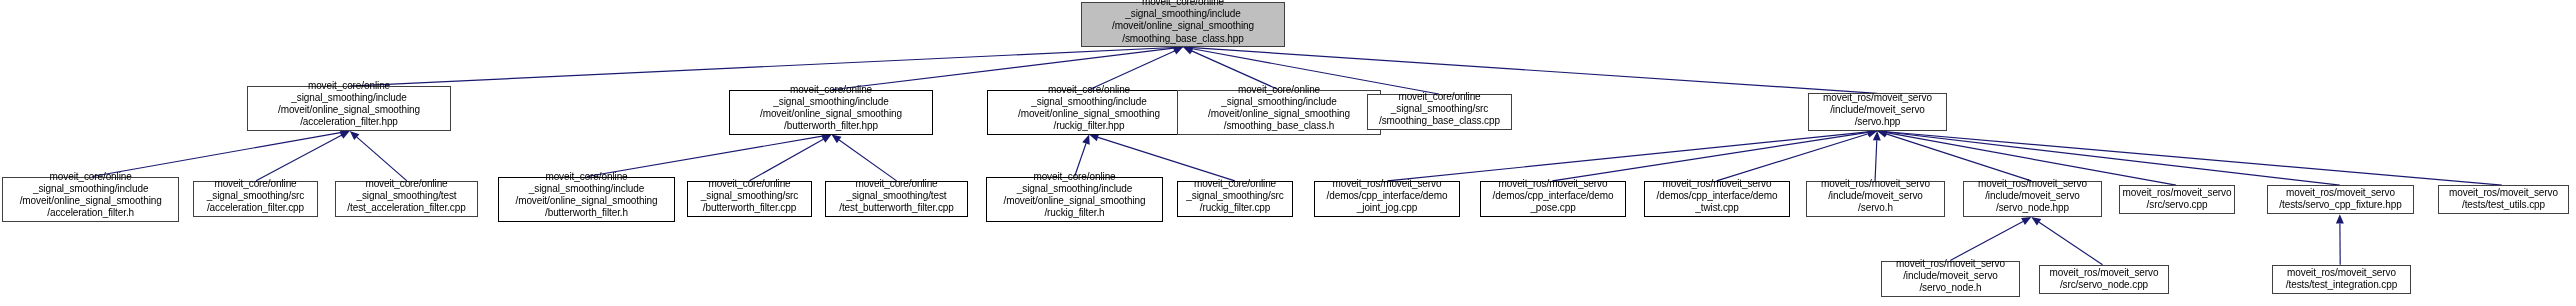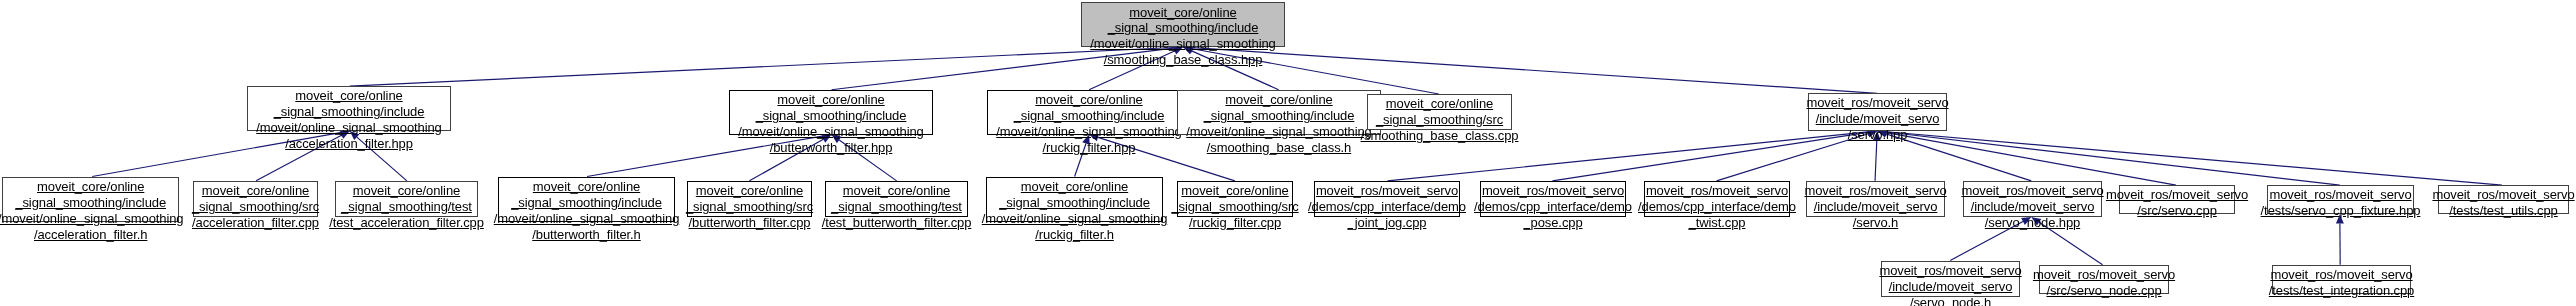--- a/index.html
+++ b/index.html
@@ -20,32 +20,31 @@
     left: 0;
     top: 0;
     width: 2576px;
     height: 306px;
     pointer-events: none;
   }
   .node {
     position: absolute;
     box-sizing: border-box;
     display: flex;
-    align-items: flex-start;
+    align-items: flex-end;
     justify-content: center;
     text-align: center;
     border: 0.7px solid #000000;
     background: #ffffff;
     color: #000000;
-    font-size: 13px;
+    font-size: 10px;
     line-height: 1.22;
     white-space: pre-line;
     padding: 1.4px 2.9px;
     letter-spacing: -0.1px;
-    text-decoration: underline;
   }
   .node.root {
     background: #bfbfbf;
     border: 1.1px solid #404040;
   }
   .node.thick {
     border: 1.1px solid #404040;
   }
 </style>
 </head>

